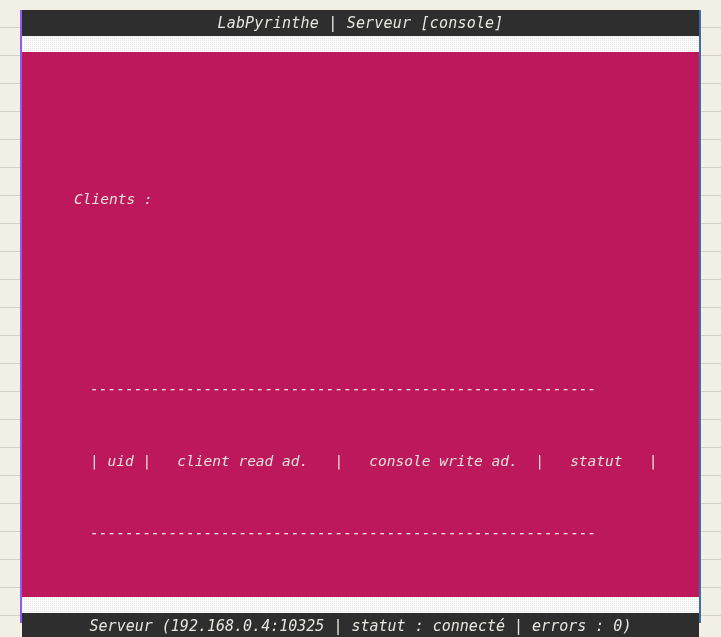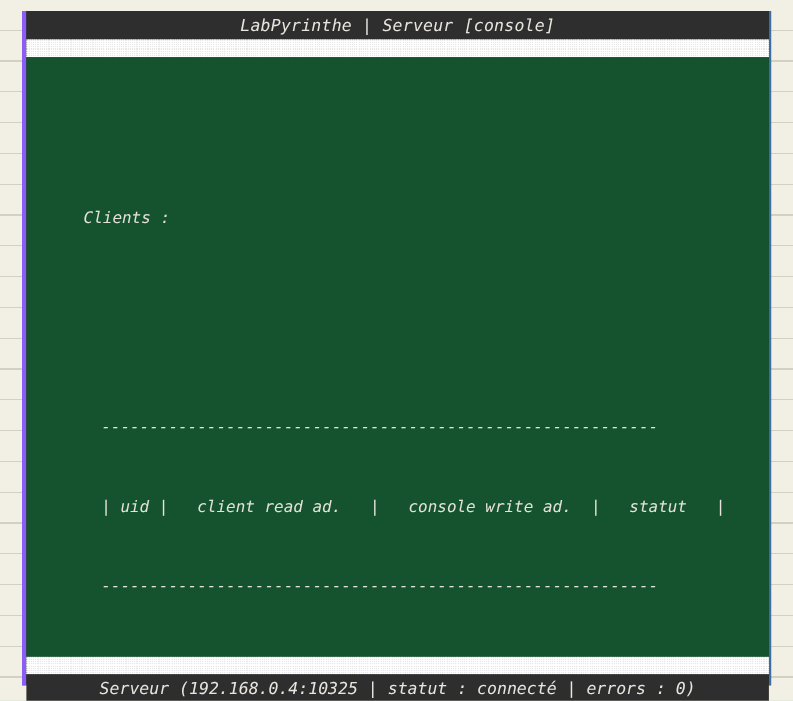--- a/index.html
+++ b/index.html
@@ -36,21 +36,21 @@
   }
 
   
   #window {
     position: absolute;
     left: 20px;
     top: 10px;
     width: 681px;
     height: 613px;
     background: #2e2e2e;
-    border-left: 4px solid #8b5cf6;
+    border-left: 2px solid #8b5cf6;
     border-right: 2px solid #3a6ea5;
     box-sizing: border-box;
   }
 
   
   #titlebar {
     height: 26px;
     line-height: 26px;
     background: #2e2e2e;
     color: #e8e6df;
@@ -76,21 +76,21 @@
         #f0f0f0 1px, #f0f0f0 2px);
     background-blend-mode: screen;
   }
   #dither-top   { height: 16px; }
   #dither-bottom{ height: 16px; }
 
   
   #console {
     position: relative;
     height: 545px;
-    background: #14532d;
+    background: #be185d;
     color: #e4e2da;
     font-size: 14.5px;
     line-height: 18px;
     font-style: italic;
     white-space: pre;
     overflow: hidden;
     padding: 12px 0 0 0;
     box-sizing: border-box;
   }
   .line {

